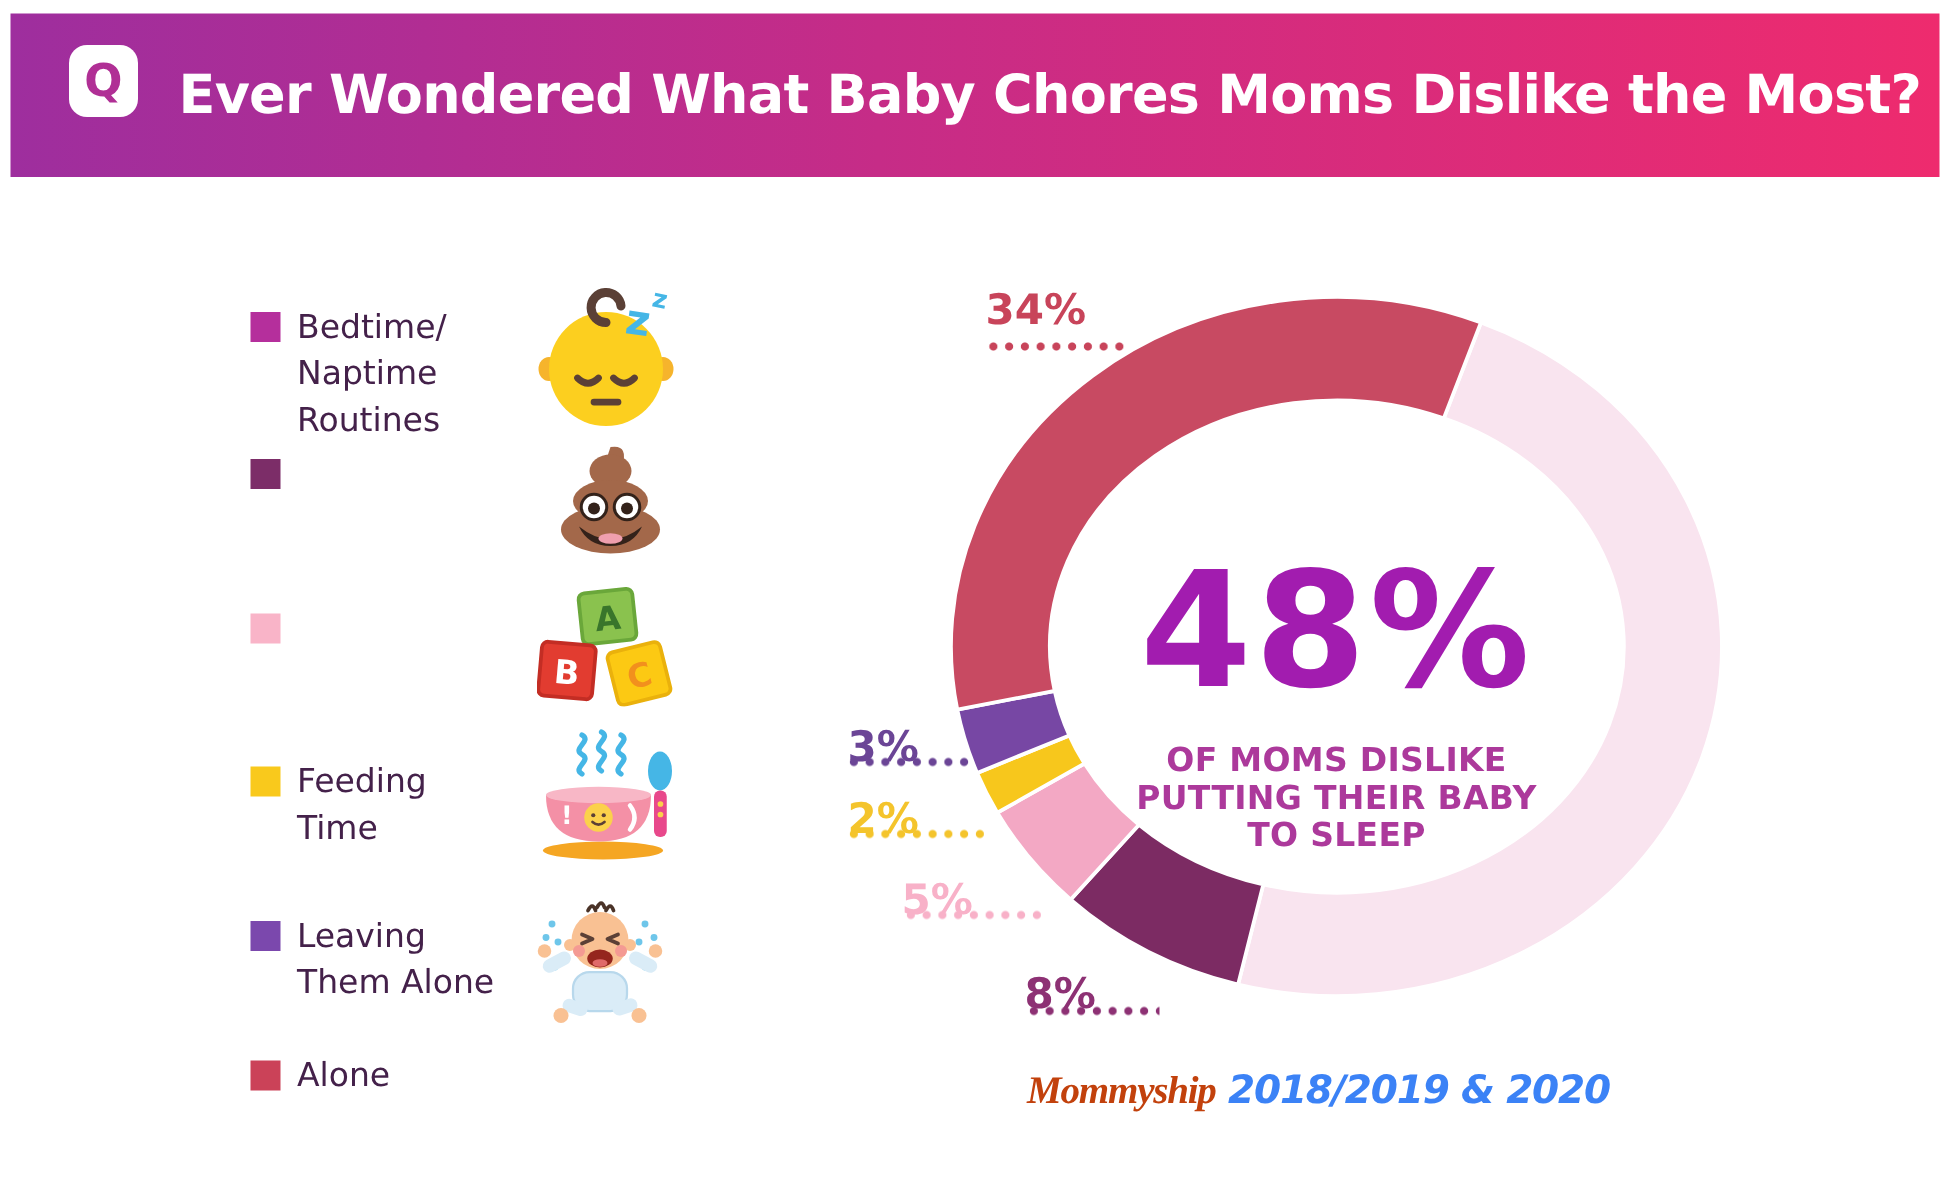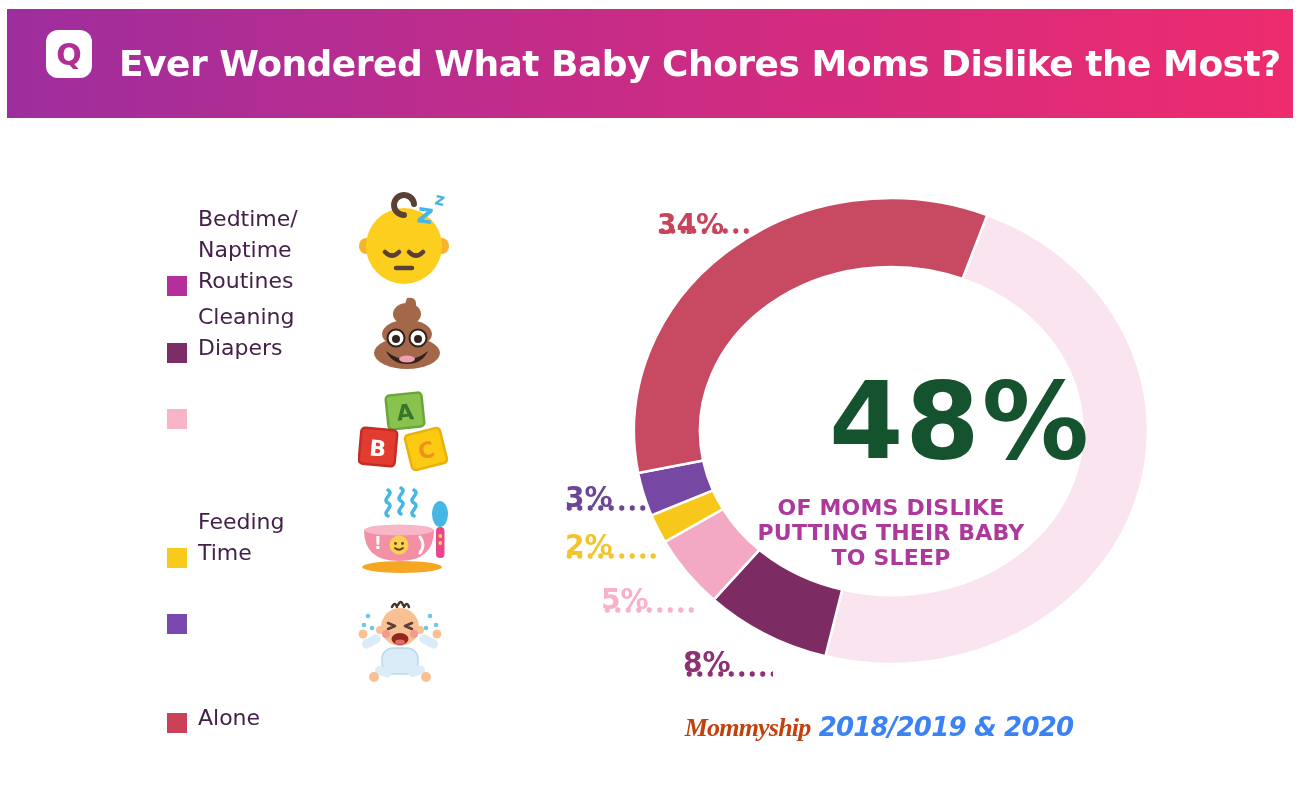--- a/index.html
+++ b/index.html
@@ -6,42 +6,42 @@
   .page{position:relative;width:1300px;height:800px;background:#ffffff;overflow:hidden;
         font-family:"DejaVu Sans","Liberation Sans",sans-serif;}
   
   .header{position:absolute;left:7px;top:9px;width:1286px;height:109px;
           background:linear-gradient(90deg,#9e2e9e 0%,#c62c87 45%,#ee2b6e 100%);}
   .logo{position:absolute;left:39px;top:21px;width:46px;height:48px;background:#fff;border-radius:12px;
         display:flex;align-items:center;justify-content:center;color:#b02f95;font-size:30px;font-weight:bold;}
   .title{position:absolute;left:112px;top:0;height:109px;display:flex;align-items:center;
          color:#ffffff;font-size:36px;font-weight:bold;letter-spacing:-0.5px;white-space:nowrap;}
   
-  .legend-item{position:absolute;left:167px;display:flex;align-items:flex-end;}
+  .legend-item{position:absolute;left:167px;display:flex;}
   .swatch{width:20px;height:20px;margin-top:5px;flex:0 0 20px;}
   .legend-label{margin-left:11px;font-size:22px;line-height:31px;color:#44214a;}
   .li-1{top:203px}.li-2{top:301px}.li-3{top:404px}.li-4{top:506px}.li-5{top:609px}.li-6{top:702px}
   
   .emoji{position:absolute;}
   .icon-baby{left:356px;top:188px}
   .icon-poop{left:370px;top:296px}
   .icon-blocks{left:358px;top:391px}
   .icon-feed{left:352px;top:484px}
   .icon-cry{left:358px;top:600px}
   
   .donut-svg{position:absolute;left:0;top:0;}
   .center-value{position:absolute;left:691px;top:368px;width:400px;text-align:center;
                 font-size:107px;line-height:1;font-weight:bold;letter-spacing:2px;}
   .center-caption{position:absolute;left:691px;top:467px;width:400px;text-align:center;
                   font-size:22px;line-height:25px;font-weight:bold;letter-spacing:0.2px;margin-top:28px;}
   
   .callout{position:absolute;font-size:28px;font-weight:bold;white-space:nowrap;}
   .dotline{position:absolute;height:6px;background-repeat:repeat-x;background-position:0 50%;
            background-size:10.5px 6px;}
-  .c34{left:657px;top:208px}.d34{left:657px;top:228px;width:94px}
+  .c34{left:657px;top:190px}.d34{left:657px;top:228px;width:94px}
   .c3{left:565px;top:481px}.d3{left:564px;top:505px;width:84px}
   .c2{left:565px;top:529px}.d2{left:564px;top:553px;width:92px}
   .c5{left:601px;top:583px}.d5{left:602px;top:607px;width:92px}
   .c8{left:683px;top:646px}.d8{left:684px;top:671px;width:89px}
   
   .source{position:absolute;left:599px;top:712px;width:560px;text-align:center;
           font-size:26px;font-weight:bold;font-style:italic;letter-spacing:-0.8px;white-space:nowrap;}
 </style>
 </head>
 <body>
@@ -55,31 +55,31 @@
     <div class="title">Ever Wondered What Baby Chores Moms Dislike the Most?</div>
   </div>
 
   <div>
     <div class="legend-item li-1">
       <div class="swatch" style="background-color: rgb(181, 47, 156);"></div>
       <div class="legend-label">Bedtime/<br>Naptime<br>Routines</div>
     </div>
     <div class="legend-item li-2">
       <div class="swatch" style="background-color: rgb(124, 45, 104);"></div>
-      <div class="legend-label">Cleaning<br>Diapers</div>
     </div>
     <div class="legend-item li-3">
       <div class="swatch" style="background-color: rgb(249, 180, 200);"></div>
     </div>
     <div class="legend-item li-4">
       <div class="swatch" style="background-color: rgb(249, 201, 28);"></div>
       <div class="legend-label">Feeding<br>Time</div>
     </div>
     <div class="legend-item li-5">
       <div class="swatch" style="background-color: rgb(123, 72, 173);"></div>
+      <div class="legend-label">Leaving<br>Them Alone</div>
     </div>
     <div class="legend-item li-6">
       <div class="swatch" style="background-color: rgb(203, 66, 88);"></div>
       <div class="legend-label">Alone</div>
     </div>
   </div>
 
   <svg class="emoji icon-baby" width="96" height="98" viewBox="0 0 96 98">
     <ellipse cx="10" cy="58" rx="7" ry="8" fill="#f6b42c"></ellipse>
     <ellipse cx="86" cy="58" rx="7" ry="8" fill="#f6b42c"></ellipse>
@@ -177,21 +177,21 @@
     <g class="segments">
         <path d="M987.3 215.0 A257 233 0 0 1 825.4 656.3 L842.2 589.6 A191 164 0 0 0 962.5 278.9 Z" fill="#f9e4ef" stroke="#ffffff" stroke-width="2.5"></path>
         <path d="M825.4 656.3 A257 233 0 0 1 713.8 599.7 L759.3 549.8 A191 164 0 0 0 842.2 589.6 Z" fill="#7c2b63" stroke="#ffffff" stroke-width="2.5"></path>
         <path d="M713.8 599.7 A257 233 0 0 1 664.9 541.8 L723.0 509.0 A191 164 0 0 0 759.3 549.8 Z" fill="#f3a8c4" stroke="#ffffff" stroke-width="2.5"></path>
         <path d="M664.9 541.8 A257 233 0 0 1 651.4 515.3 L712.9 490.3 A191 164 0 0 0 723.0 509.0 Z" fill="#f7c71c" stroke="#ffffff" stroke-width="2.5"></path>
         <path d="M651.4 515.3 A257 233 0 0 1 638.2 473.1 L703.1 460.6 A191 164 0 0 0 712.9 490.3 Z" fill="#7747a4" stroke="#ffffff" stroke-width="2.5"></path>
         <path d="M638.2 473.1 A257 233 0 0 1 987.3 215.0 L962.5 278.9 A191 164 0 0 0 703.1 460.6 Z" fill="#c84a62" stroke="#ffffff" stroke-width="2.5"></path>
       </g>
   </svg>
 
-  <div class="center-value" style="color: #14532d; text-align: right;">48%</div>
+  <div class="center-value" style="color: #a21caf;">48%</div>
   <div class="center-caption" style="color: rgb(172, 57, 155);">OF MOMS DISLIKE<br>PUTTING THEIR BABY<br>TO SLEEP</div>
 
   <div class="callout c34" style="color: rgb(200, 68, 90);">34%</div>
   <div class="dotline d34" style="background-image: radial-gradient(circle, rgb(200, 68, 90) 2.4px, transparent 3px);"></div>
   <div class="callout c3" style="color: rgb(107, 69, 150);">3%</div>
   <div class="dotline d3" style="background-image: radial-gradient(circle, rgb(107, 69, 150) 2.4px, transparent 3px);"></div>
   <div class="callout c2" style="color: rgb(244, 196, 44);">2%</div>
   <div class="dotline d2" style="background-image: radial-gradient(circle, rgb(244, 196, 44) 2.4px, transparent 3px);"></div>
   <div class="callout c5" style="color: rgb(248, 177, 200);">5%</div>
   <div class="dotline d5" style="background-image: radial-gradient(circle, rgb(248, 177, 200) 2.4px, transparent 3px);"></div>

